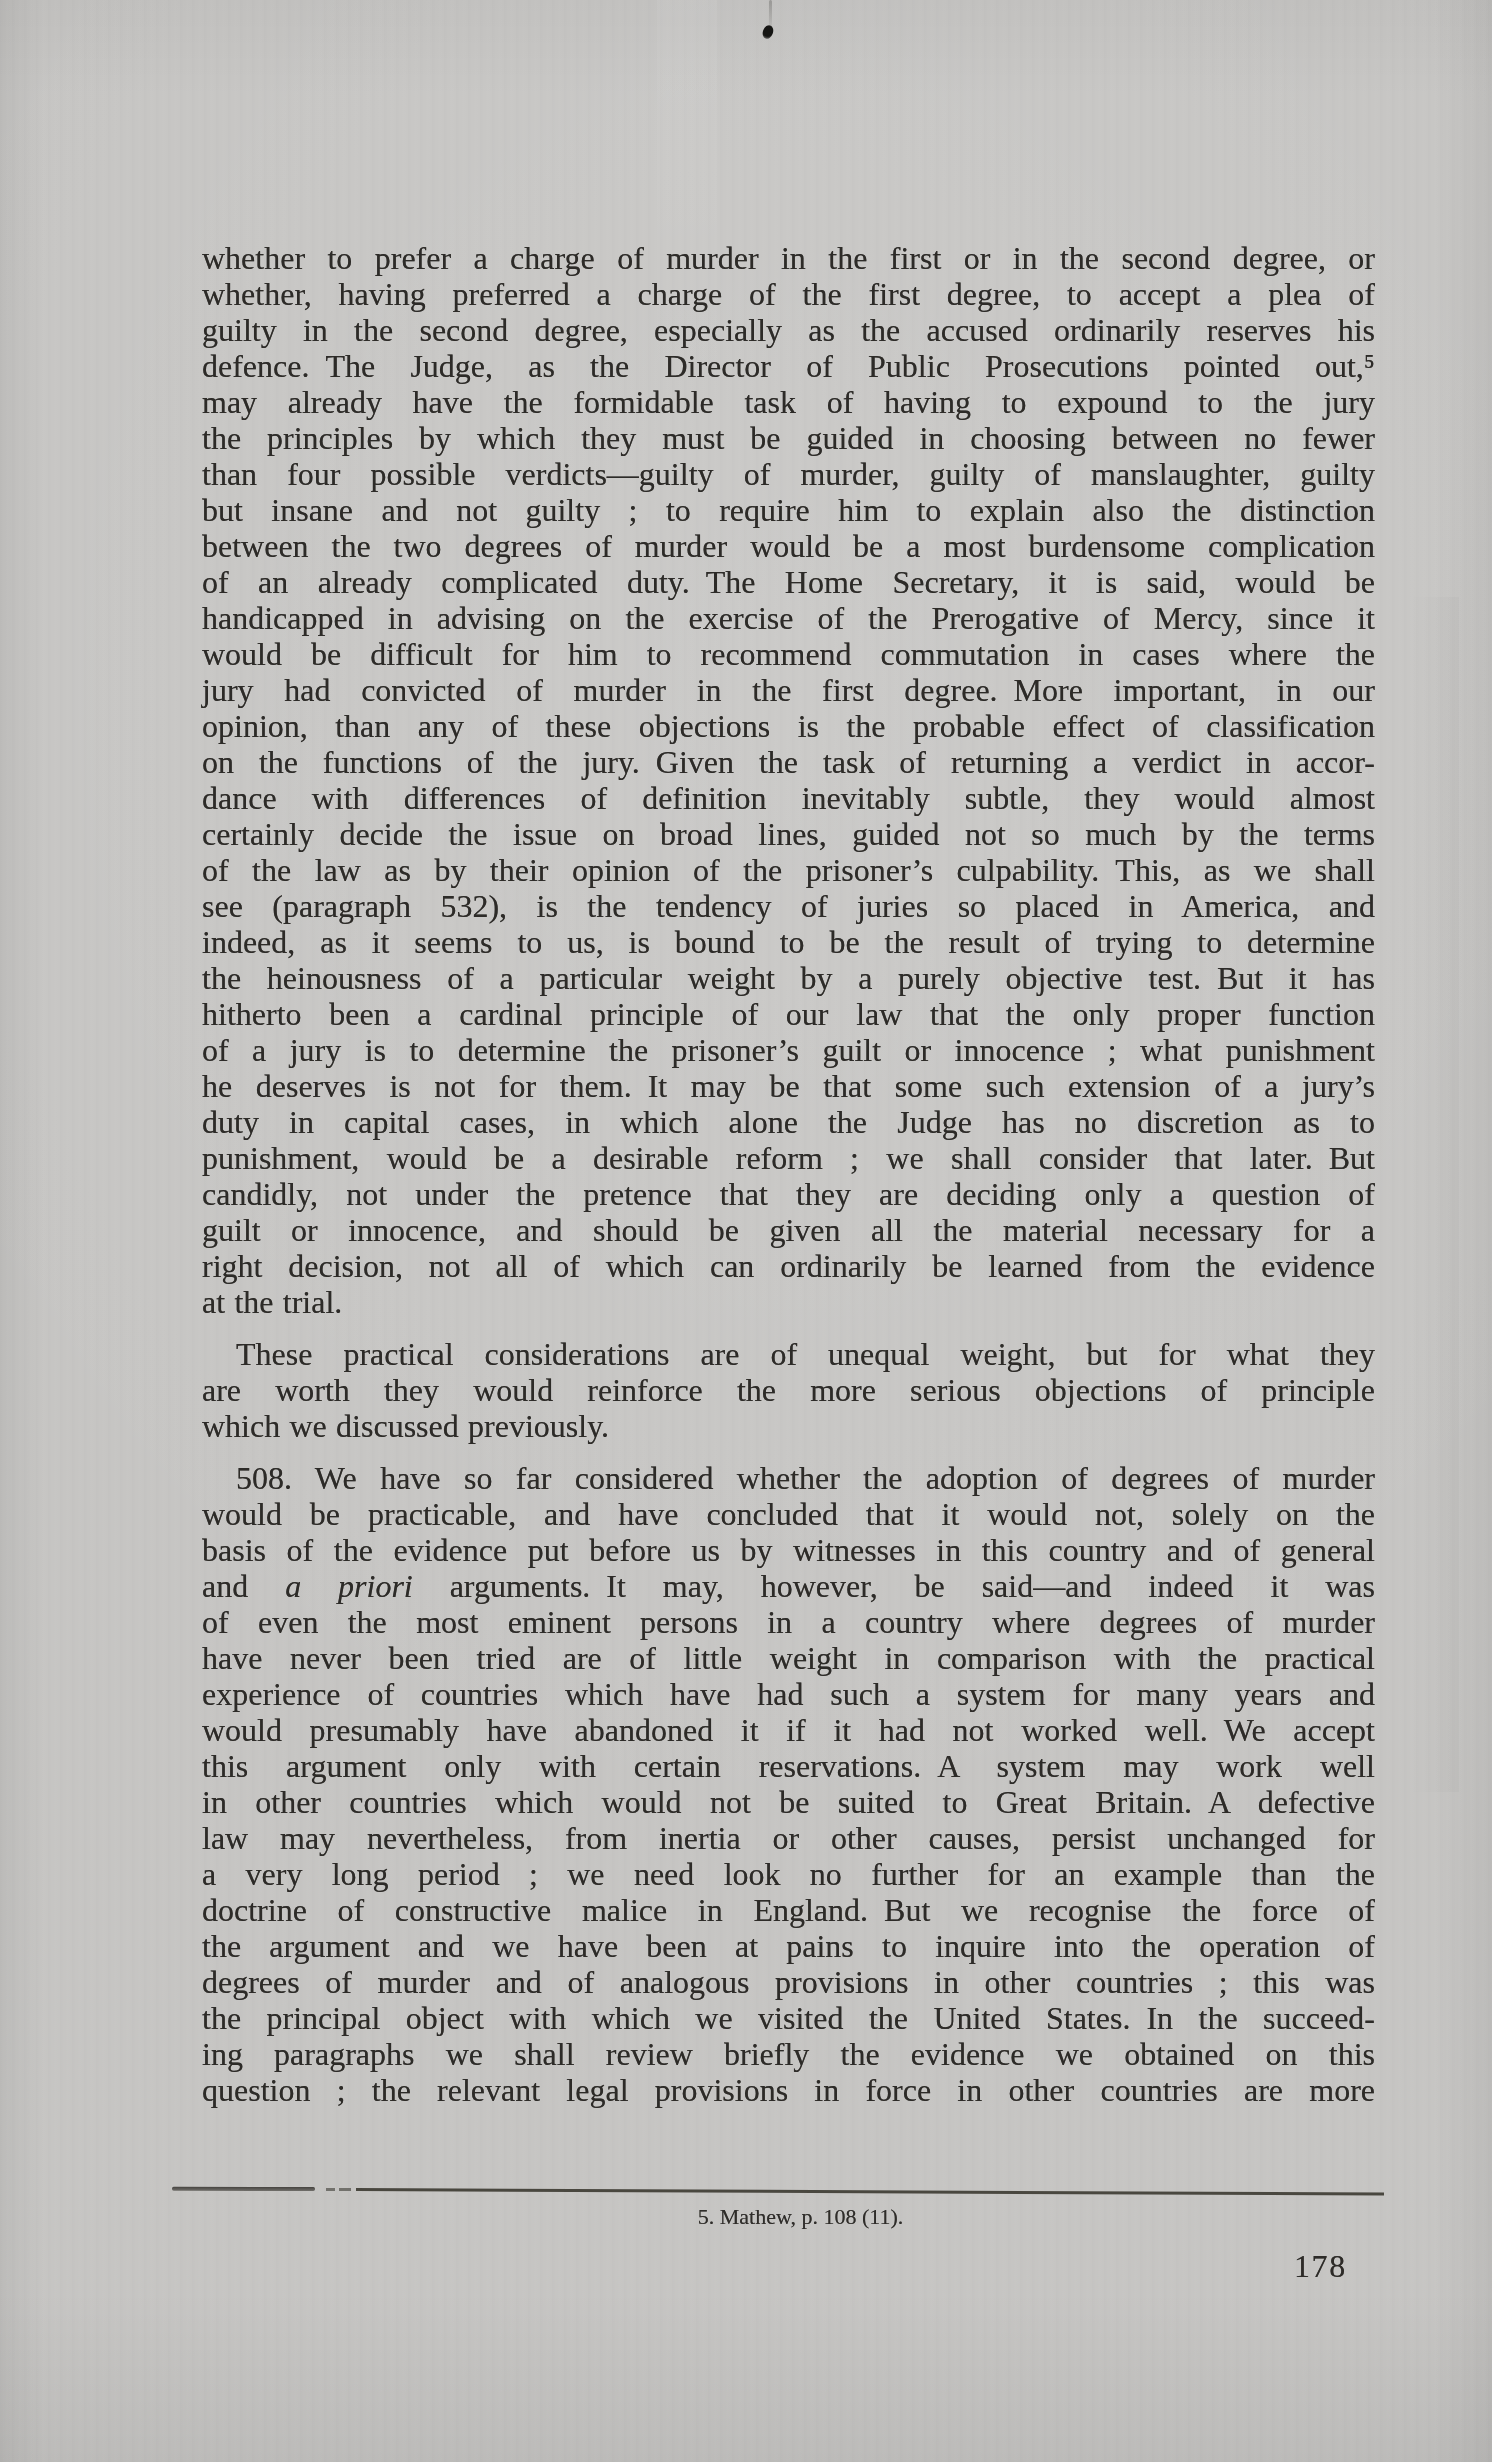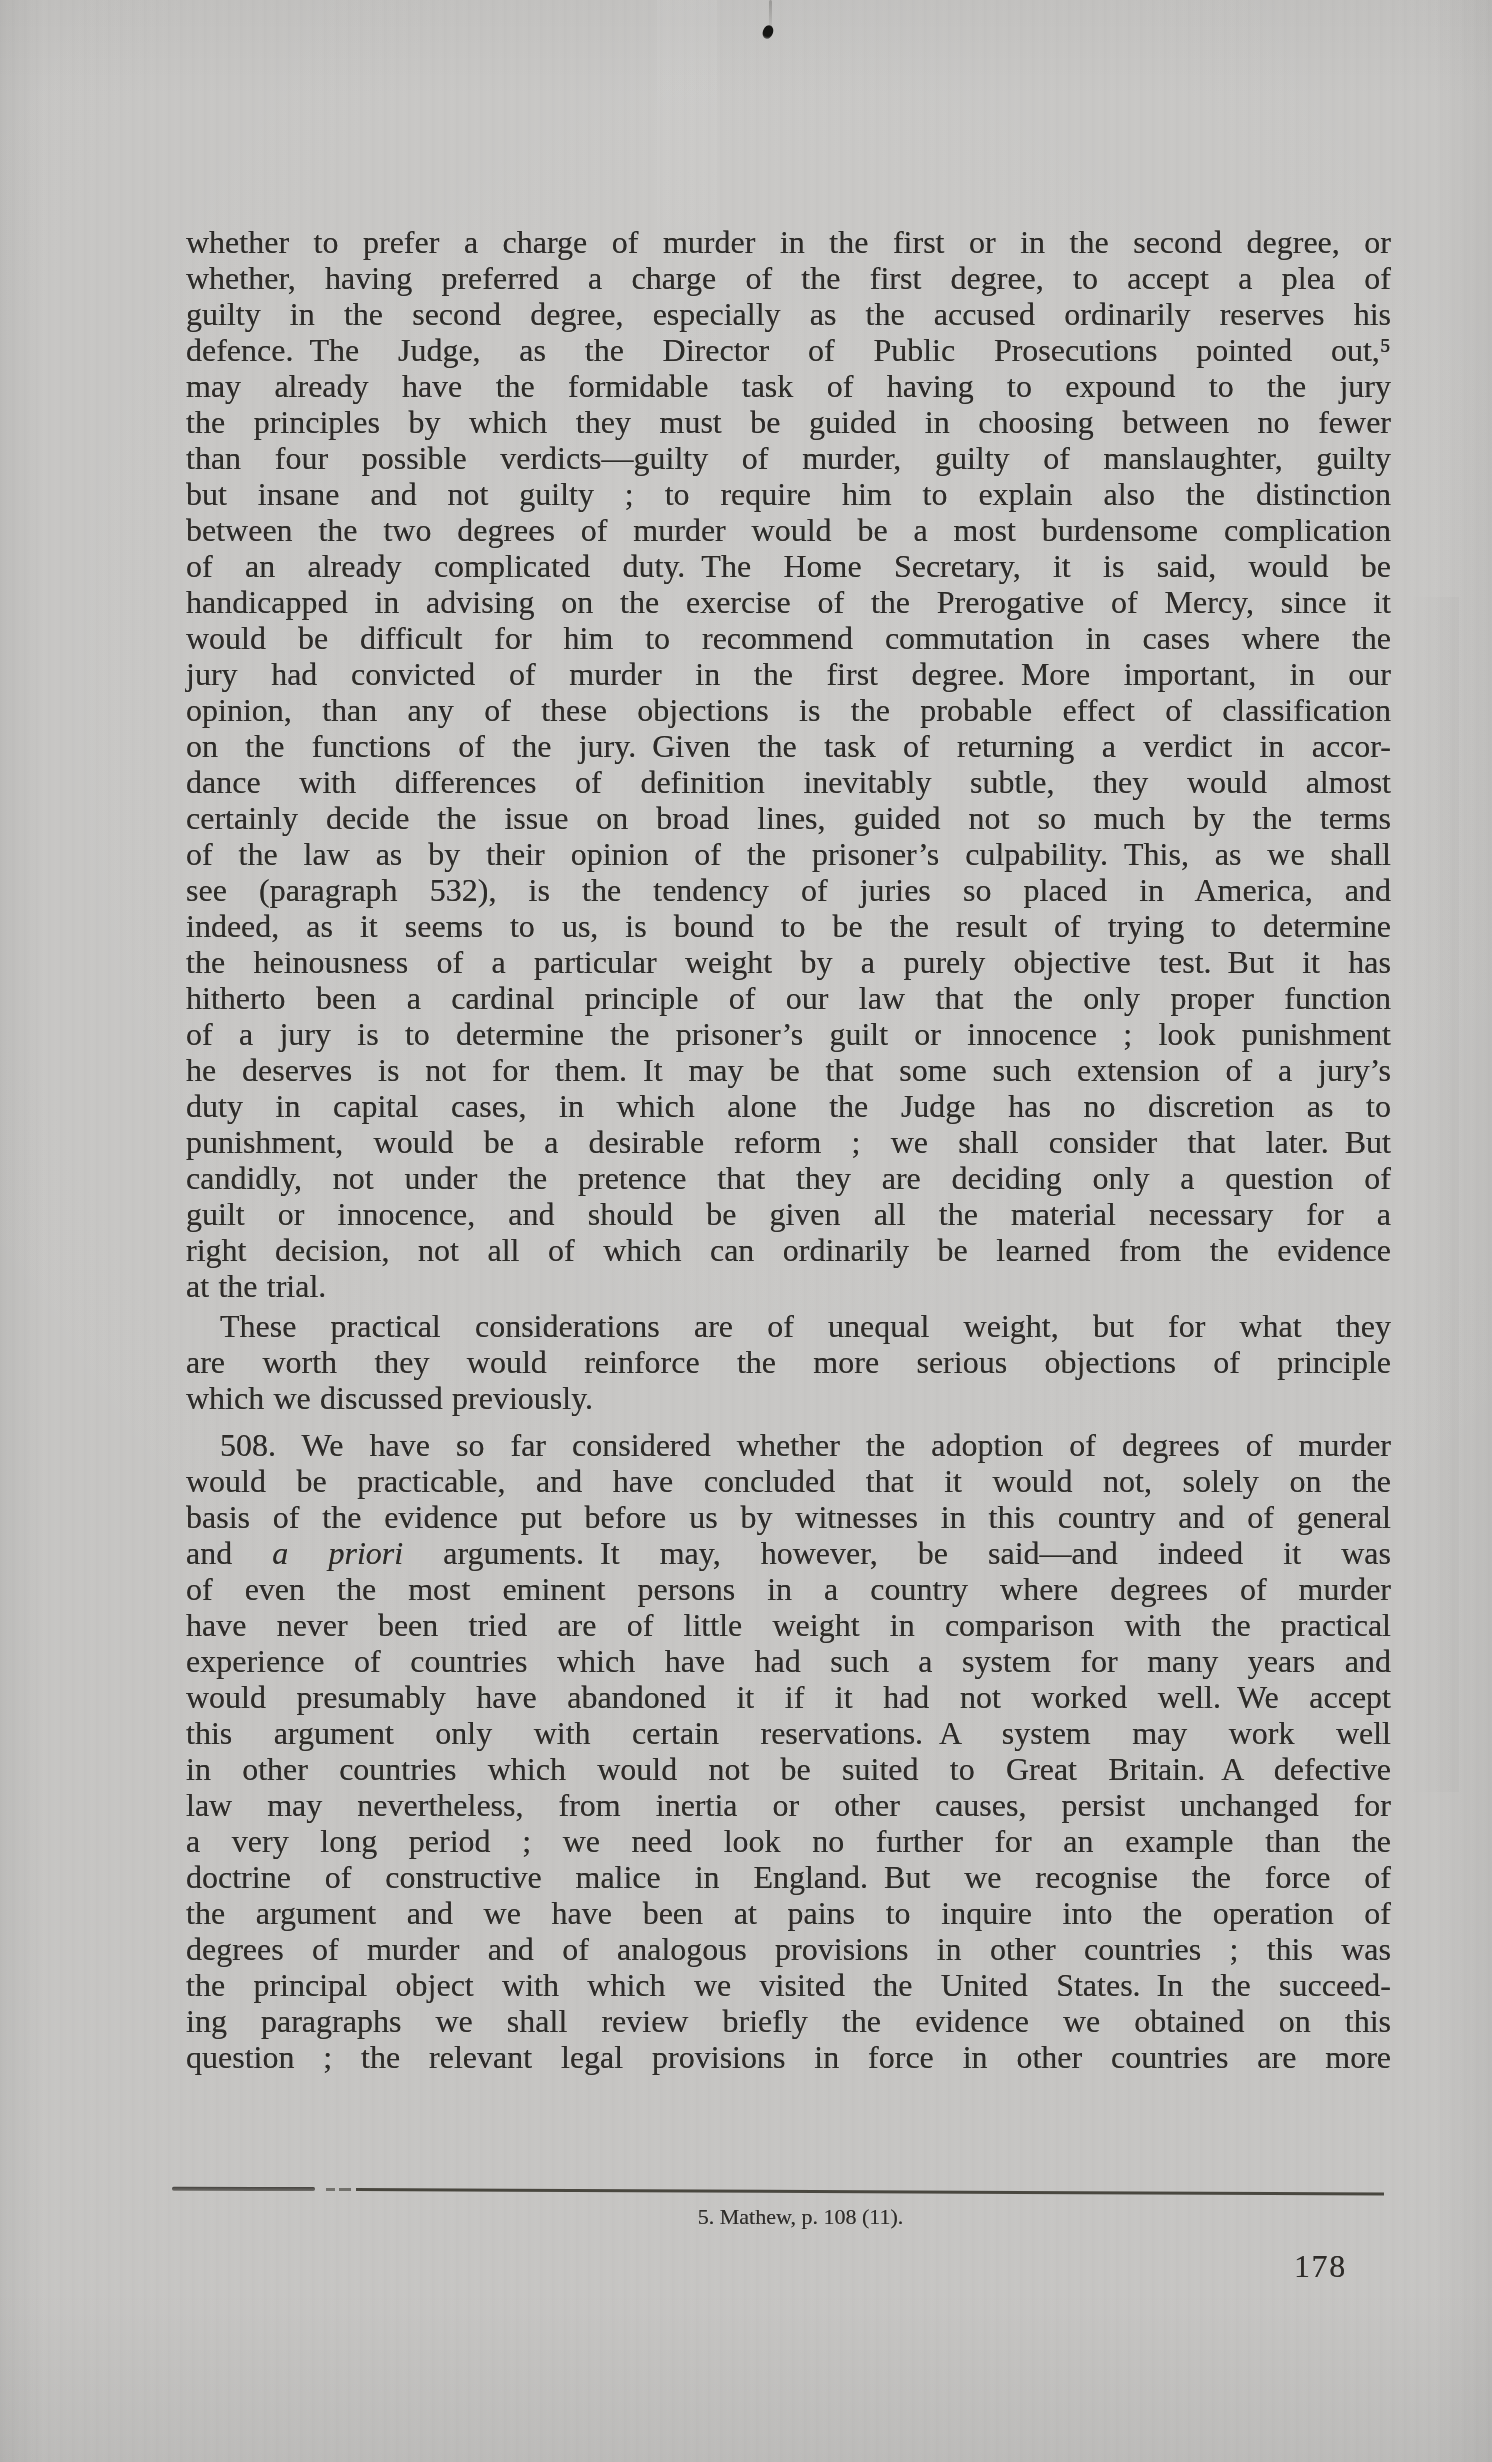--- a/index.html
+++ b/index.html
@@ -40,21 +40,21 @@
     background: radial-gradient(circle at 45% 45%, #161614 55%, rgba(22,22,20,0.25));
     border-radius: 50%;
     transform: rotate(20deg);
   }
   .text-block {
     position: absolute; left: 186px; top: 224px; width: 1205px;
     font-size: 32px; line-height: 36px;
     word-spacing: 1.3px;
     text-shadow: 0 0 0.6px rgba(42,40,37,0.65);
   }
-  .para { margin: 0; }
+  .para { margin: 16px; }
   .para-0 { margin-bottom: 4.3px; }
   .para-1 { margin-bottom: 11px; }
   .line { text-align: justify; text-align-last: justify; text-justify: inter-word; }
   .line.last { text-align-last: left; }
   .line.indent { text-indent: 34px; }
   .fn-rule {
     position: absolute; left: 172px; top: 2186px; width: 1212px; height: 12px;
     transform: rotate(0.12deg);
   }
   .fn-seg-a {
@@ -116,21 +116,21 @@
         <div class="line">jury had convicted of murder in the first degree. More important, in our</div>
         <div class="line">opinion, than any of these objections is the probable effect of classification</div>
         <div class="line">on the functions of the jury. Given the task of returning a verdict in accor-</div>
         <div class="line">dance with differences of definition inevitably subtle, they would almost</div>
         <div class="line">certainly decide the issue on broad lines, guided not so much by the terms</div>
         <div class="line">of the law as by their opinion of the prisoner’s culpability. This, as we shall</div>
         <div class="line">see (paragraph 532), is the tendency of juries so placed in America, and</div>
         <div class="line">indeed, as it seems to us, is bound to be the result of trying to determine</div>
         <div class="line">the heinousness of a particular weight by a purely objective test. But it has</div>
         <div class="line">hitherto been a cardinal principle of our law that the only proper function</div>
-        <div class="line">of a jury is to determine the prisoner’s guilt or innocence ; look punishment</div>
+        <div class="line">of a jury is to determine the prisoner’s guilt or innocence ; what punishment</div>
         <div class="line">he deserves is not for them. It may be that some such extension of a jury’s</div>
         <div class="line">duty in capital cases, in which alone the Judge has no discretion as to</div>
         <div class="line">punishment, would be a desirable reform ; we shall consider that later. But</div>
         <div class="line">candidly, not under the pretence that they are deciding only a question of</div>
         <div class="line">guilt or innocence, and should be given all the material necessary for a</div>
         <div class="line">right decision, not all of which can ordinarily be learned from the evidence</div>
         <div class="line last">at the trial.</div>
       </div>
       <div class="para para-1">
         <div class="line indent">These practical considerations are of unequal weight, but for what they</div>

